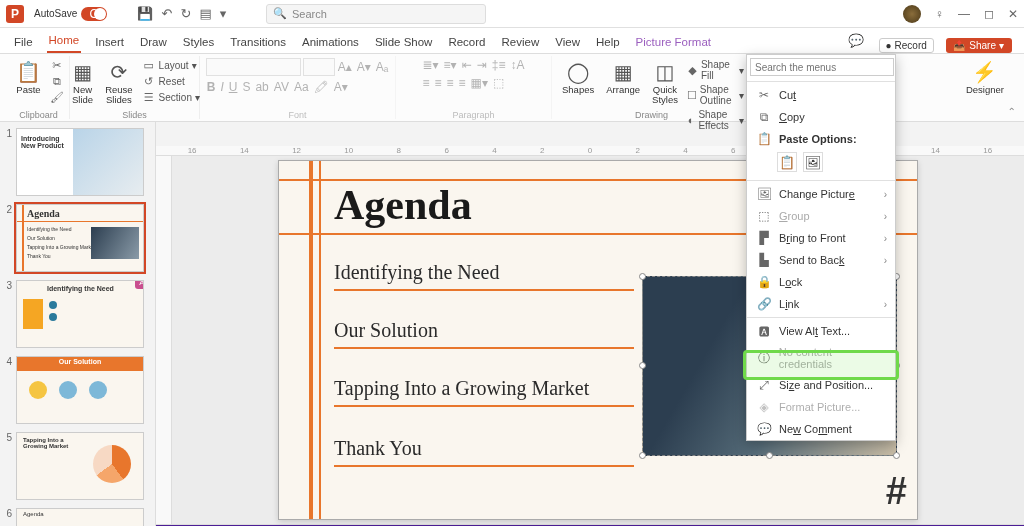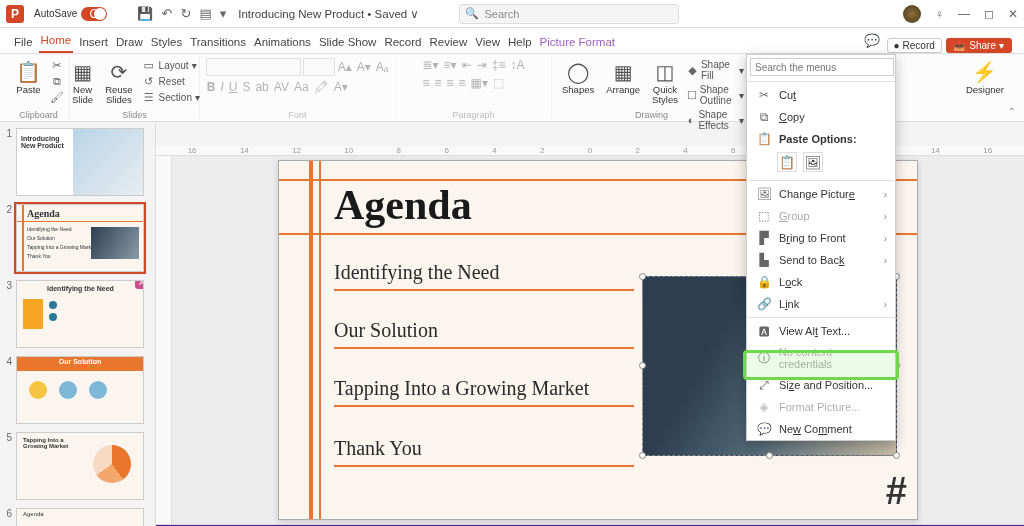--- a/index.html
+++ b/index.html
@@ -11,21 +11,21 @@
 .toggle::after { content:""; position:absolute; right:1px; top:1px; width:12px; height:12px; background:#fff; border-radius:50%; }
 .qat-icons { display:flex; gap:8px; margin-left:10px; color:#666; }
 .qat-icons span { font-size:13px; cursor:pointer; }
 .doc-title { margin-left:12px; font-size:11.5px; color:#444; }
 .searchbox { margin-left:40px; width:220px; height:20px; background:#f5f5f5; border:1px solid #ddd; border-radius:3px; display:flex; align-items:center; padding:0 6px; color:#888; gap:5px; }
 .win-controls { margin-left:auto; display:flex; gap:14px; align-items:center; color:#666; }
 .win-controls span { cursor:pointer; font-size:12px; }
 .avatar{width:18px;height:18px;border-radius:50%;background:radial-gradient(circle,#8a6d3b,#4a3818);}
 .record-btn{border:1px solid #ccc;padding:1px 6px;border-radius:3px;font-size:10px;display:flex;align-items:center;gap:3px;}
 .share-btn{background:#d24726;color:#fff;padding:2px 8px;border-radius:3px;font-size:10px;display:flex;align-items:center;gap:3px;}
-.tabs { height:26px; background:#fff; display:flex; align-items:flex-end; padding:0 12px; gap:4px; border-bottom:1px solid #ddd; font-size:11.5px;justify-content:center; }
+.tabs { height:26px; background:#fff; display:flex; align-items:flex-end; padding:0 12px; gap:12px; border-bottom:1px solid #ddd; font-size:11.5px;justify-content:center; }
 .tab { padding:0 2px 5px 2px; cursor:pointer; color:#444; }
 .tab.active { color:#d24726; border-bottom:2px solid #d24726; font-weight:500; }
 .tab.contextual { color:#9b5fbf; }
 .tab.comments{margin-left:auto;font-size:13px;}
 .ribbon { height:68px; background:#fcfcfc; border-bottom:1px solid #ddd; display:flex; padding:2px 8px; position:relative;}
 .rgroup { display:flex; flex-direction:column; align-items:center; padding:2px 6px; border-right:1px solid #eee; position:relative;}
 .rgroup-label { font-size:9px; color:#888; position:absolute; bottom:-1px; left:0; right:0; text-align:center;}
 .rgroup-body { display:flex; gap:4px; align-items:flex-start; flex:1;}
 .bigbtn { display:flex; flex-direction:column; align-items:center; gap:1px; padding:2px 4px; cursor:pointer;}
 .bigbtn .ic { font-size:20px; color:#555;}
@@ -91,21 +91,20 @@
     <span class="toggle"></span>
     <span style="font-size:12px;color:#fff;position:relative;left:-22px;">On</span>
   </div>
   <div class="qat-icons">
     <span>💾</span>
     <span>↶</span>
     <span>↻</span>
     <span>▤</span>
     <span>▾</span>
   </div>
-  <div class="doc-title">Introducing New Product • Saved ∨</div>
   <div class="searchbox">
     <span>🔍</span>
     <span>Search</span>
   </div>
   <div class="win-controls">
     <span class="avatar"></span>
     <span>♀</span>
     <span>—</span>
     <span>◻</span>
     <span>✕</span>

